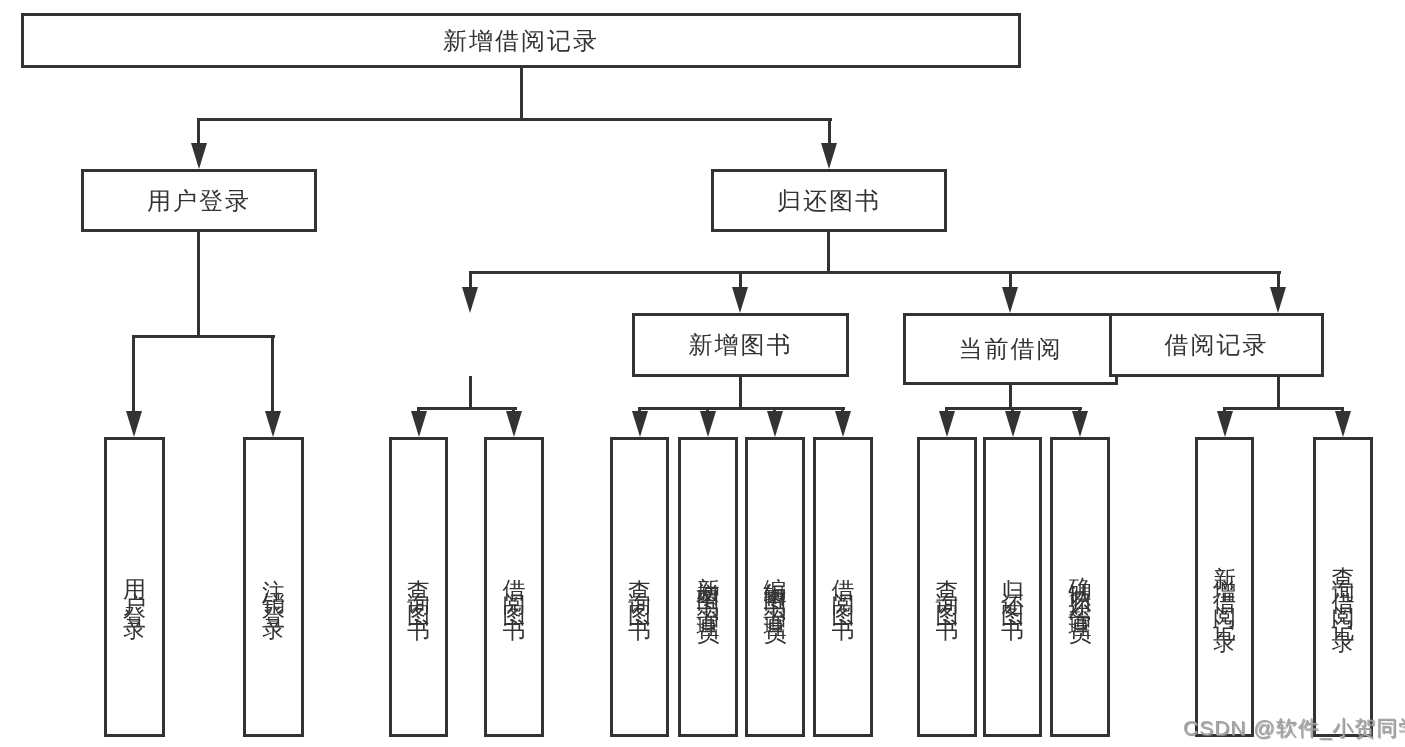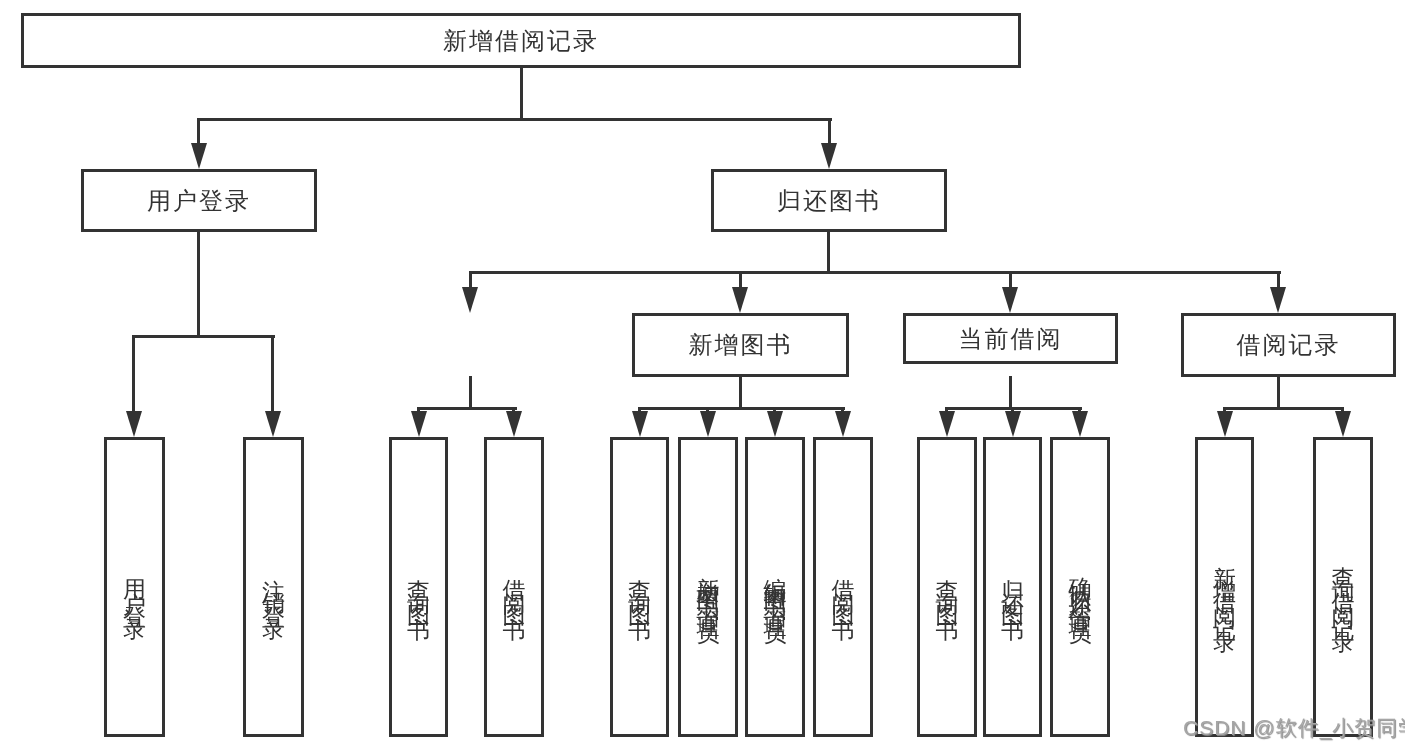--- a/index.html
+++ b/index.html
@@ -110,24 +110,24 @@
     </div>
     <div class="node" style="left: 81px; top: 169px; width: 236px; height: 63px; border-color: rgb(51, 51, 51); background: rgb(255, 255, 255);">
       <span class="node-label" style="color: rgb(51, 51, 51);">用户登录</span>
     </div>
     <div class="node" style="left: 711px; top: 169px; width: 236px; height: 63px; border-color: rgb(51, 51, 51); background: rgb(255, 255, 255);">
       <span class="node-label" style="color: rgb(51, 51, 51);">归还图书</span>
     </div>
     <div class="node" style="left: 632px; top: 313px; width: 217px; height: 64px; border-color: rgb(51, 51, 51); background: rgb(255, 255, 255);">
       <span class="node-label" style="color: rgb(51, 51, 51);">新增图书</span>
     </div>
-    <div class="node" style="left: 903px; top: 313px; width: 215px; height: 51px; border-color: rgb(51, 51, 51); background: rgb(255, 255, 255);">
+    <div class="node" style="left: 903px; top: 313px; width: 215px; height: 72px; border-color: rgb(51, 51, 51); background: rgb(255, 255, 255);">
       <span class="node-label" style="color: rgb(51, 51, 51);">当前借阅</span>
     </div>
-    <div class="node" style="left: 1181px; top: 313px; width: 215px; height: 64px; border-color: rgb(51, 51, 51); background: rgb(255, 255, 255);">
+    <div class="node" style="left: 1109px; top: 313px; width: 215px; height: 64px; border-color: rgb(51, 51, 51); background: rgb(255, 255, 255);">
       <span class="node-label" style="color: rgb(51, 51, 51);">借阅记录</span>
     </div>
     <div class="node vertical" style="left: 104px; top: 437px; width: 61px; height: 300px; border-color: rgb(51, 51, 51); background: rgb(255, 255, 255);">
       <span class="node-label" style="color: rgb(51, 51, 51); letter-spacing: 13px;">用户登录</span>
     </div>
     <div class="node vertical" style="left: 243px; top: 437px; width: 61px; height: 300px; border-color: rgb(51, 51, 51); background: rgb(255, 255, 255);">
       <span class="node-label" style="color: rgb(51, 51, 51); letter-spacing: 13px;">注销登录</span>
     </div>
     <div class="node vertical" style="left: 389px; top: 437px; width: 59px; height: 300px; border-color: rgb(51, 51, 51); background: rgb(255, 255, 255);">
       <span class="node-label" style="color: rgb(51, 51, 51); letter-spacing: 13px;">查询图书</span>

